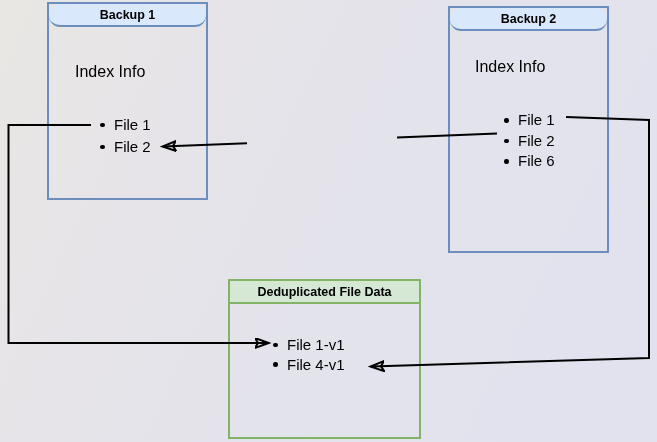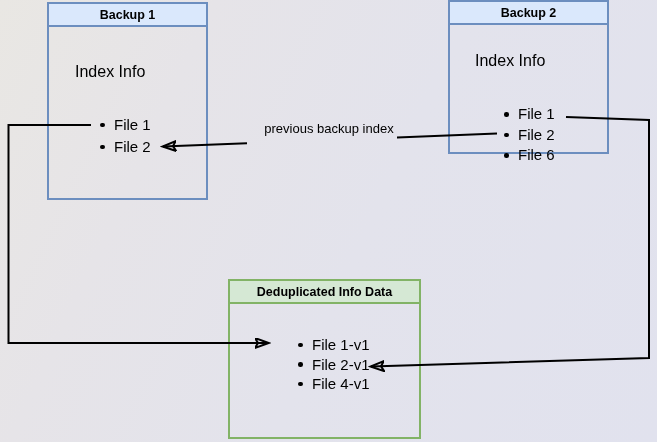--- a/index.html
+++ b/index.html
@@ -21,21 +21,21 @@
   .node-blue  { border-color:#6c8ebf; }
   .node-green { border-color:#82b366; }
 
   .node-header {
     box-sizing:border-box;
     height:23px;
     display:flex; align-items:center; justify-content:center;
     font-weight:bold; font-size:12.5px; color:#000;
     border-bottom:2px solid;
   }
-  .hdr-blue  { background:#dae8fc; border-color:#6c8ebf; }
+  .hdr-blue  { background:#dae8fc; border-color:#6c8ebf;border-radius:11px; }
   .hdr-green { background:#d5e8d4; border-color:#82b366; }
 
   .subtitle {
     position:absolute;
     font-size:16px; line-height:19px; color:#000;
     white-space:nowrap;
   }
 
   ul.file-list {
     position:absolute;
@@ -51,29 +51,29 @@
     content:"";
     position:absolute; left:2px; top:50%;
     width:4.5px; height:4.5px; margin-top:-2.25px;
     border-radius:50%; background:#000;
   }
   .lh-b1 li { line-height:22px; }
   .lh-b2 li { line-height:20.5px; }
   .lh-dd li { line-height:19.5px; }
 
   #backup1 { left:47px;  top:2px;   width:161px; height:198px; }
-  #backup2 { left:448px; top:0;   width:161px; height:154px; }
+  #backup2 { left:448px; top:6px;   width:161px; height:247px; }
   #dedup   { left:228px; top:279px; width:193px; height:160px; }
 
   #backup1 .subtitle { left:26px; top:58px; }
   #backup2 .subtitle { left:25px; top:49px; }
 
   #backup1 ul { left:49px; top:110px; }
   #backup2 ul { left:52px; top:102px; }
-  #dedup   ul { left:66px; top:54px;  }
+  #dedup   ul { left:41px; top:54px;  }
 
   svg.edges {
     position:absolute; left:0; top:0;
     width:657px; height:442px;
     z-index:5;
     pointer-events:none;
   }
   svg.edges path, svg.edges line {
     stroke:#000; stroke-width:2; fill:none;
   }
@@ -124,26 +124,24 @@
     <div class="subtitle">Index Info</div>
     <ul class="file-list lh-b2">
       <li>File 1</li>
       <li>File 2</li>
       <li>File 6</li>
     </ul>
   </div>
 
   <div class="node node-green" id="dedup">
     <div class="node-header hdr-green">
-      <span>Deduplicated Info Data</span>
+      <span>Deduplicated File Data</span>
     </div>
     <ul class="file-list lh-dd">
       <li>File 1-v1</li>
-      <li>File 2-v1</li>
       <li>File 4-v1</li>
     </ul>
   </div>
 
   <div class="edge-label">
-    <div>previous backup index</div>
   </div>
 
 </div>
 
 </body></html>

